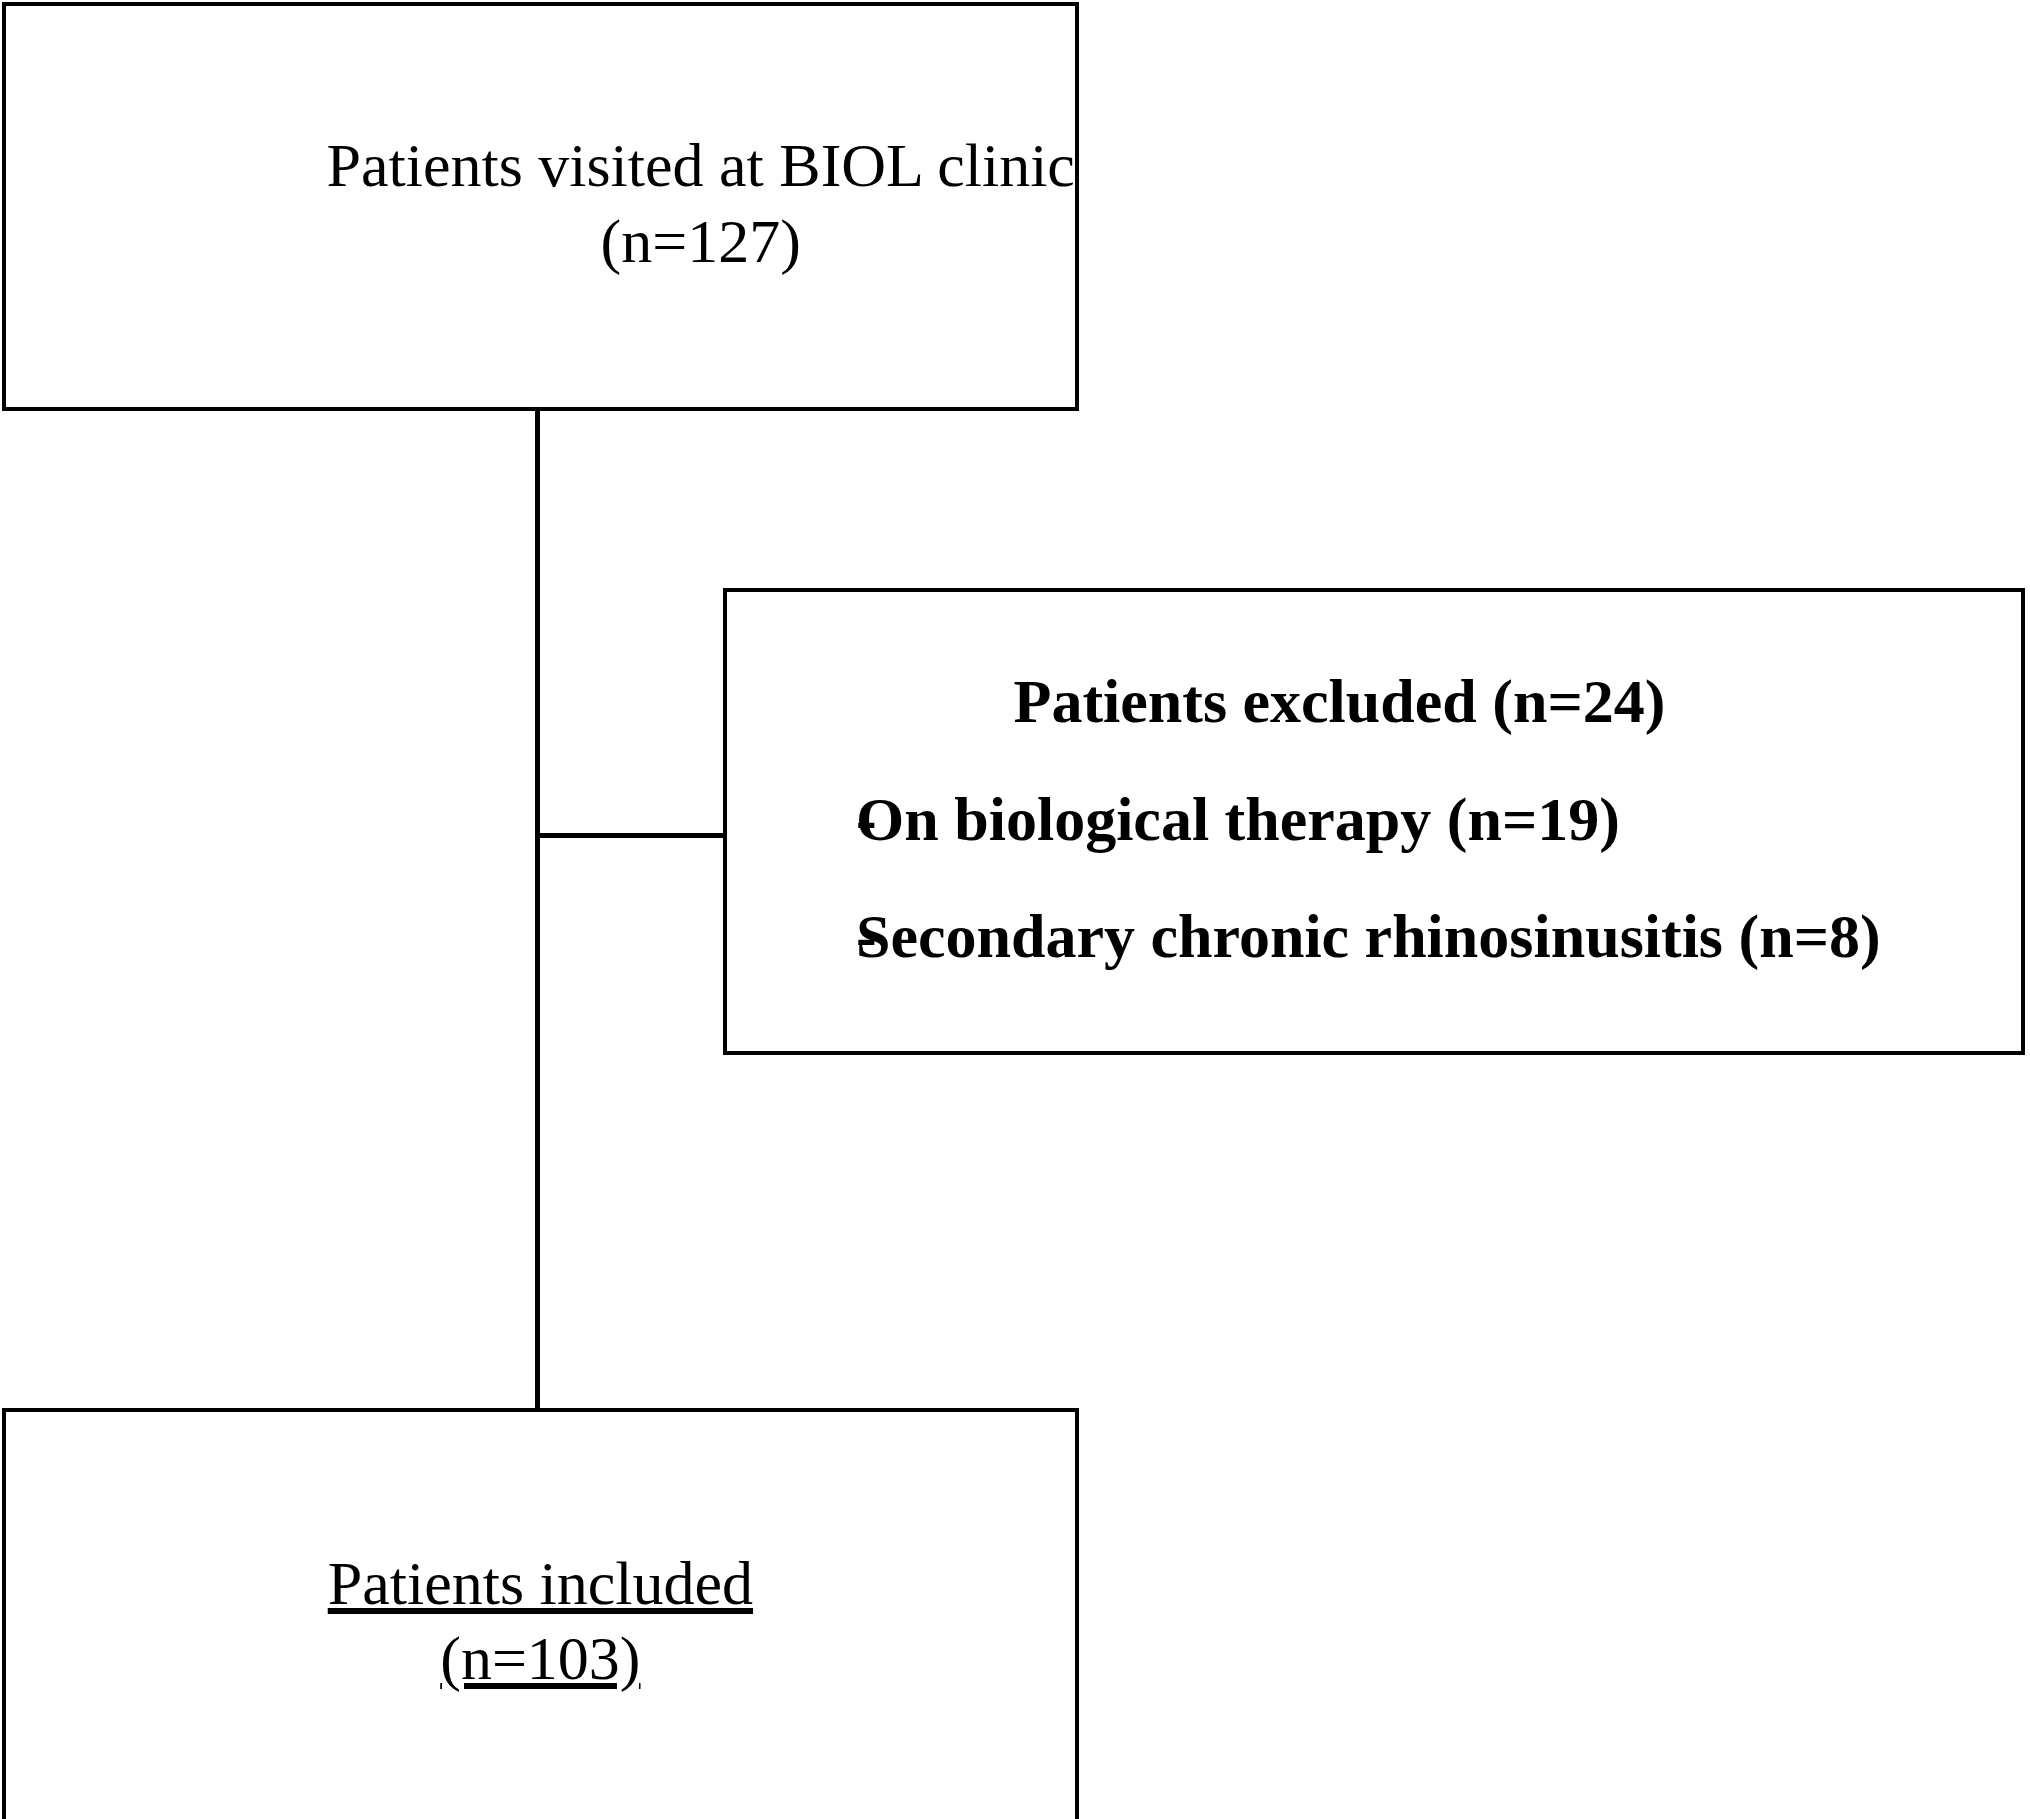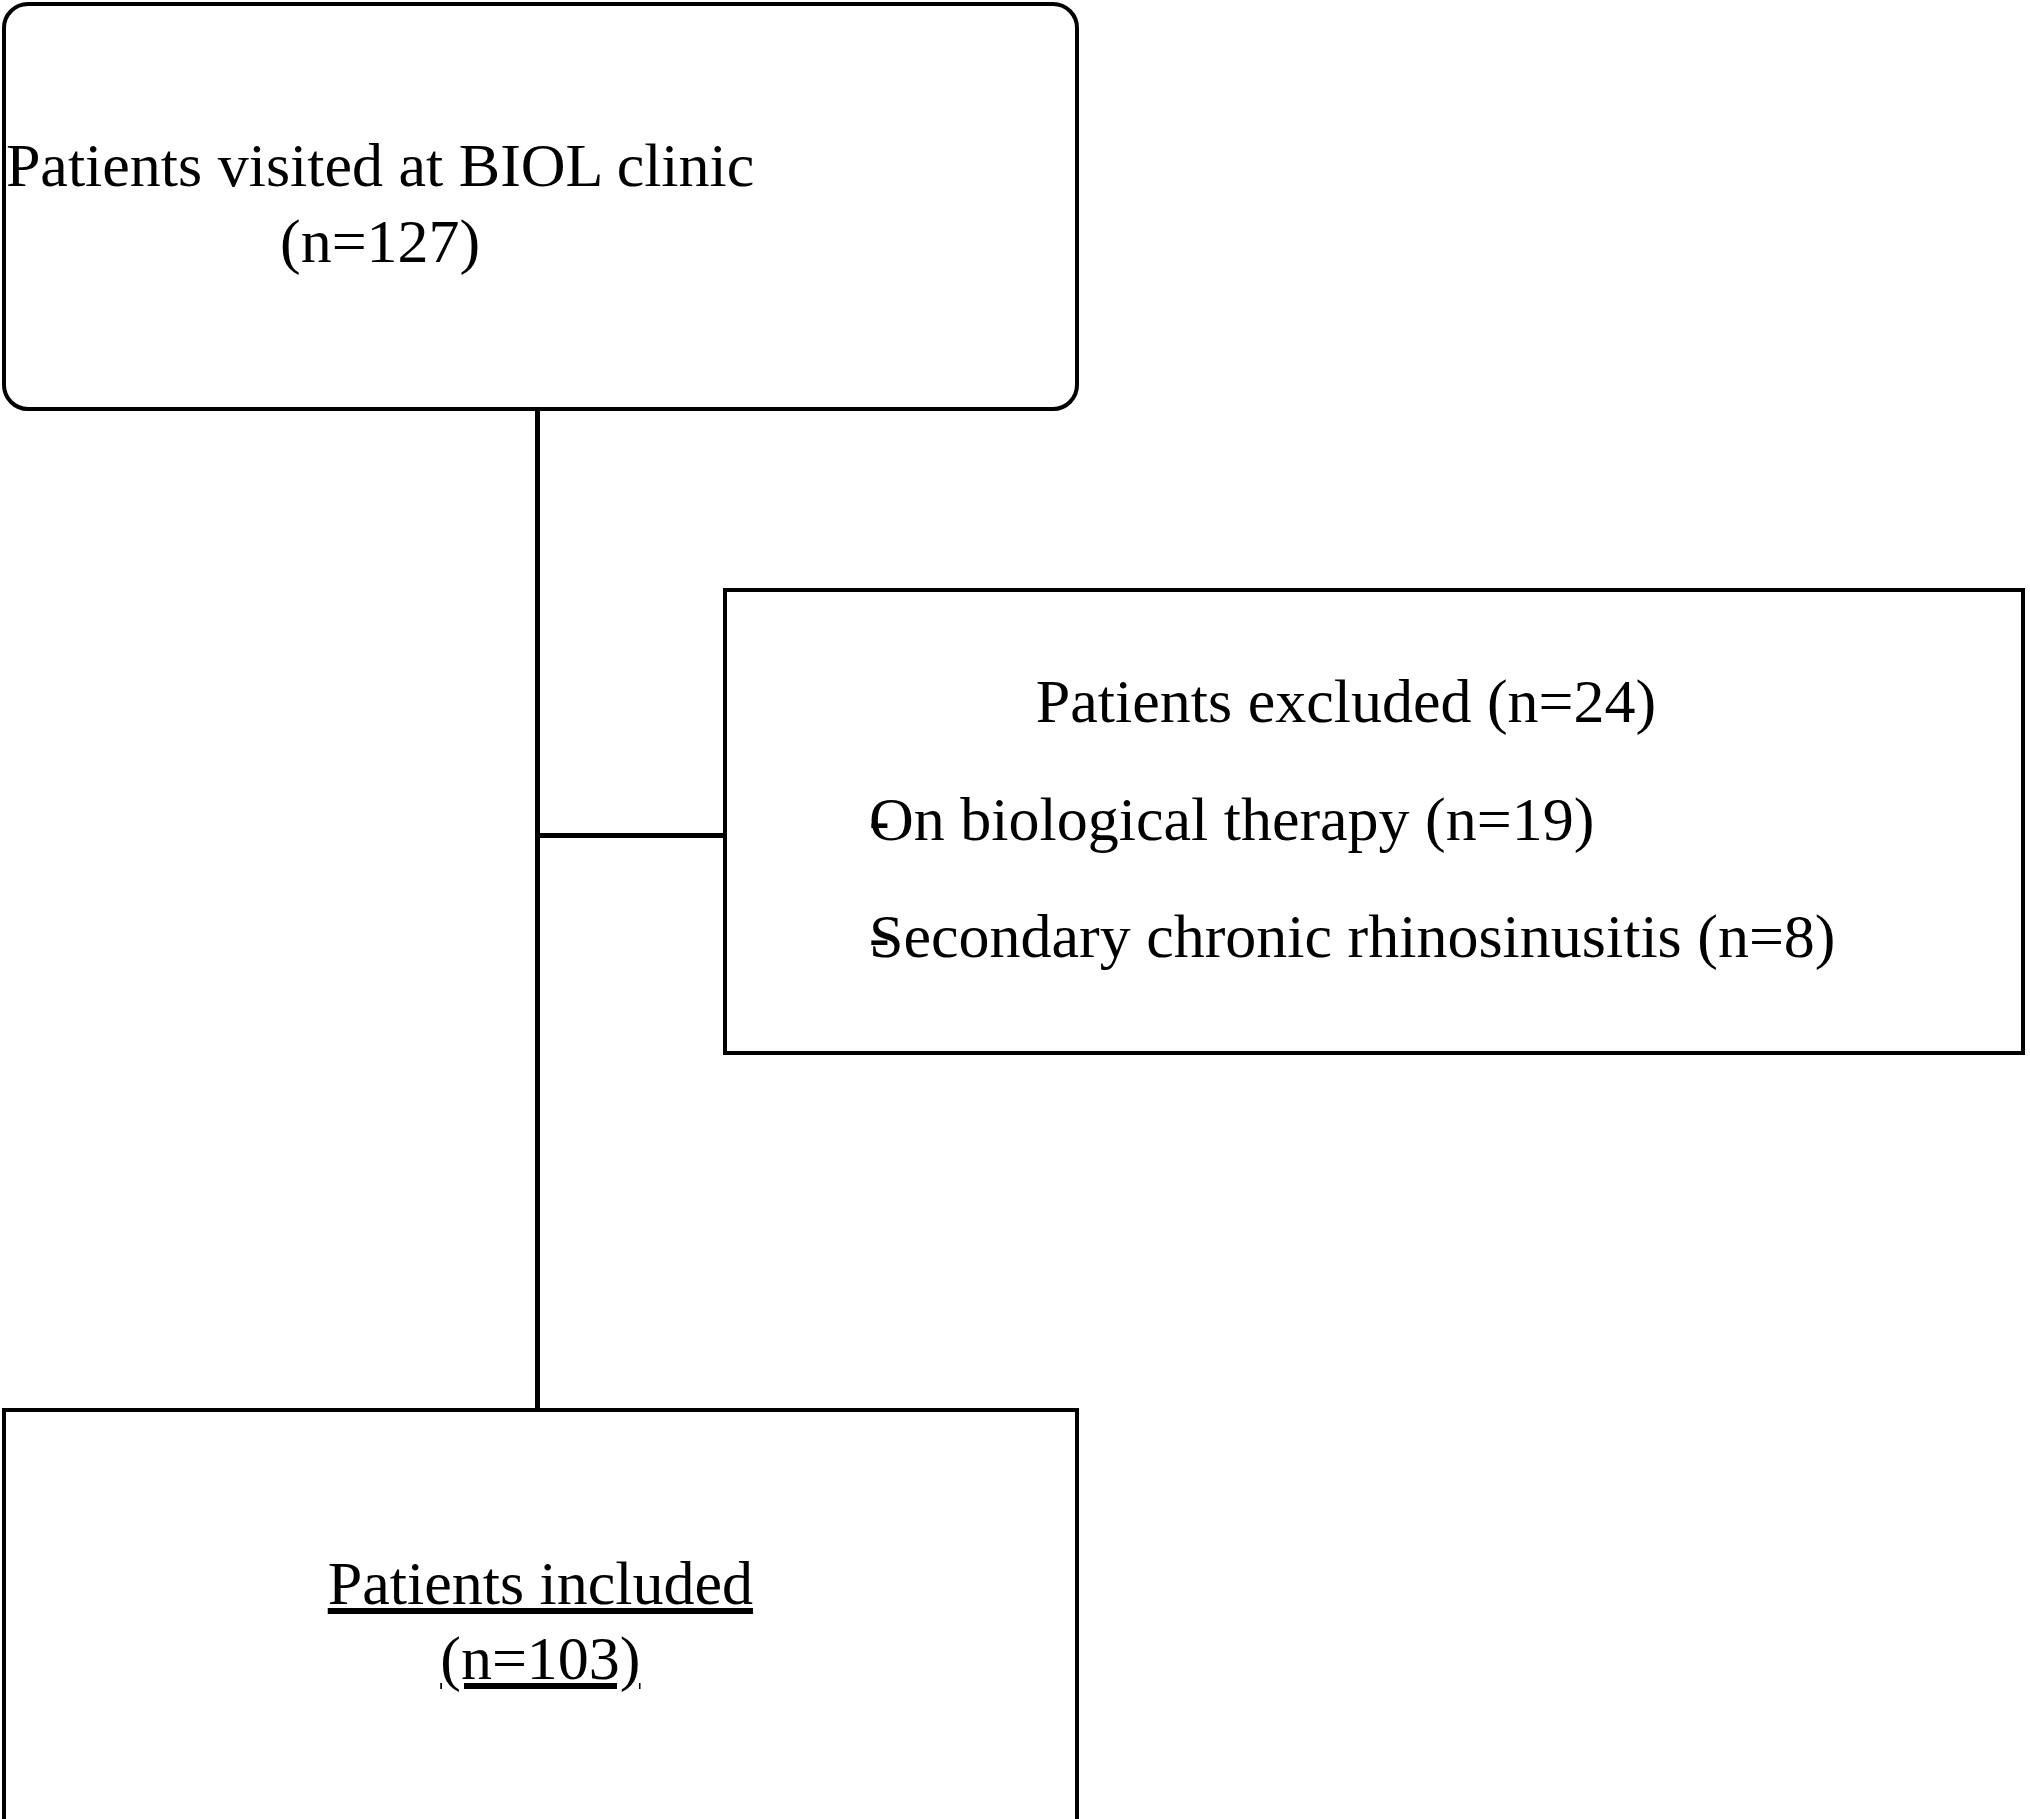--- a/index.html
+++ b/index.html
@@ -28,22 +28,21 @@
     flex-direction: column;
     justify-content: center;
   }
 
   
   #node-visited {
     left: 1.9px;
     top: 1.9px;
     width: 1077px;
     height: 409px;
-    align-items: flex-start;
-    border-radius: 26px;
+    align-items: flex-end;
   }
   #node-excluded {
     left: 723px;
     top: 588px;
     width: 1302px;
     height: 467px;
     align-items: flex-start;
   }
   #node-included {
     left: 1.9px;
@@ -60,23 +59,24 @@
     font-size: 62px;
     line-height: 1.22;
     white-space: pre-line;
     letter-spacing: 0px;
   }
   #node-visited .node-text { margin-top: -5.6px; }
   #node-included .node-text { margin-top: 5.6px; text-decoration: underline; }
 
   .excl-block {
     width: 100%;
-    padding-left: 45px;
+    padding-left: 32px;
     box-sizing: border-box;
     margin-top: -3.7px;
+    font-weight: bold;
   }
   .excl-heading {
     font-size: 62px;
     line-height: 1.22;
     text-align: center;
     padding-right: 101px;
   }
   .excl-list {
     list-style: none;
     margin: 0;

